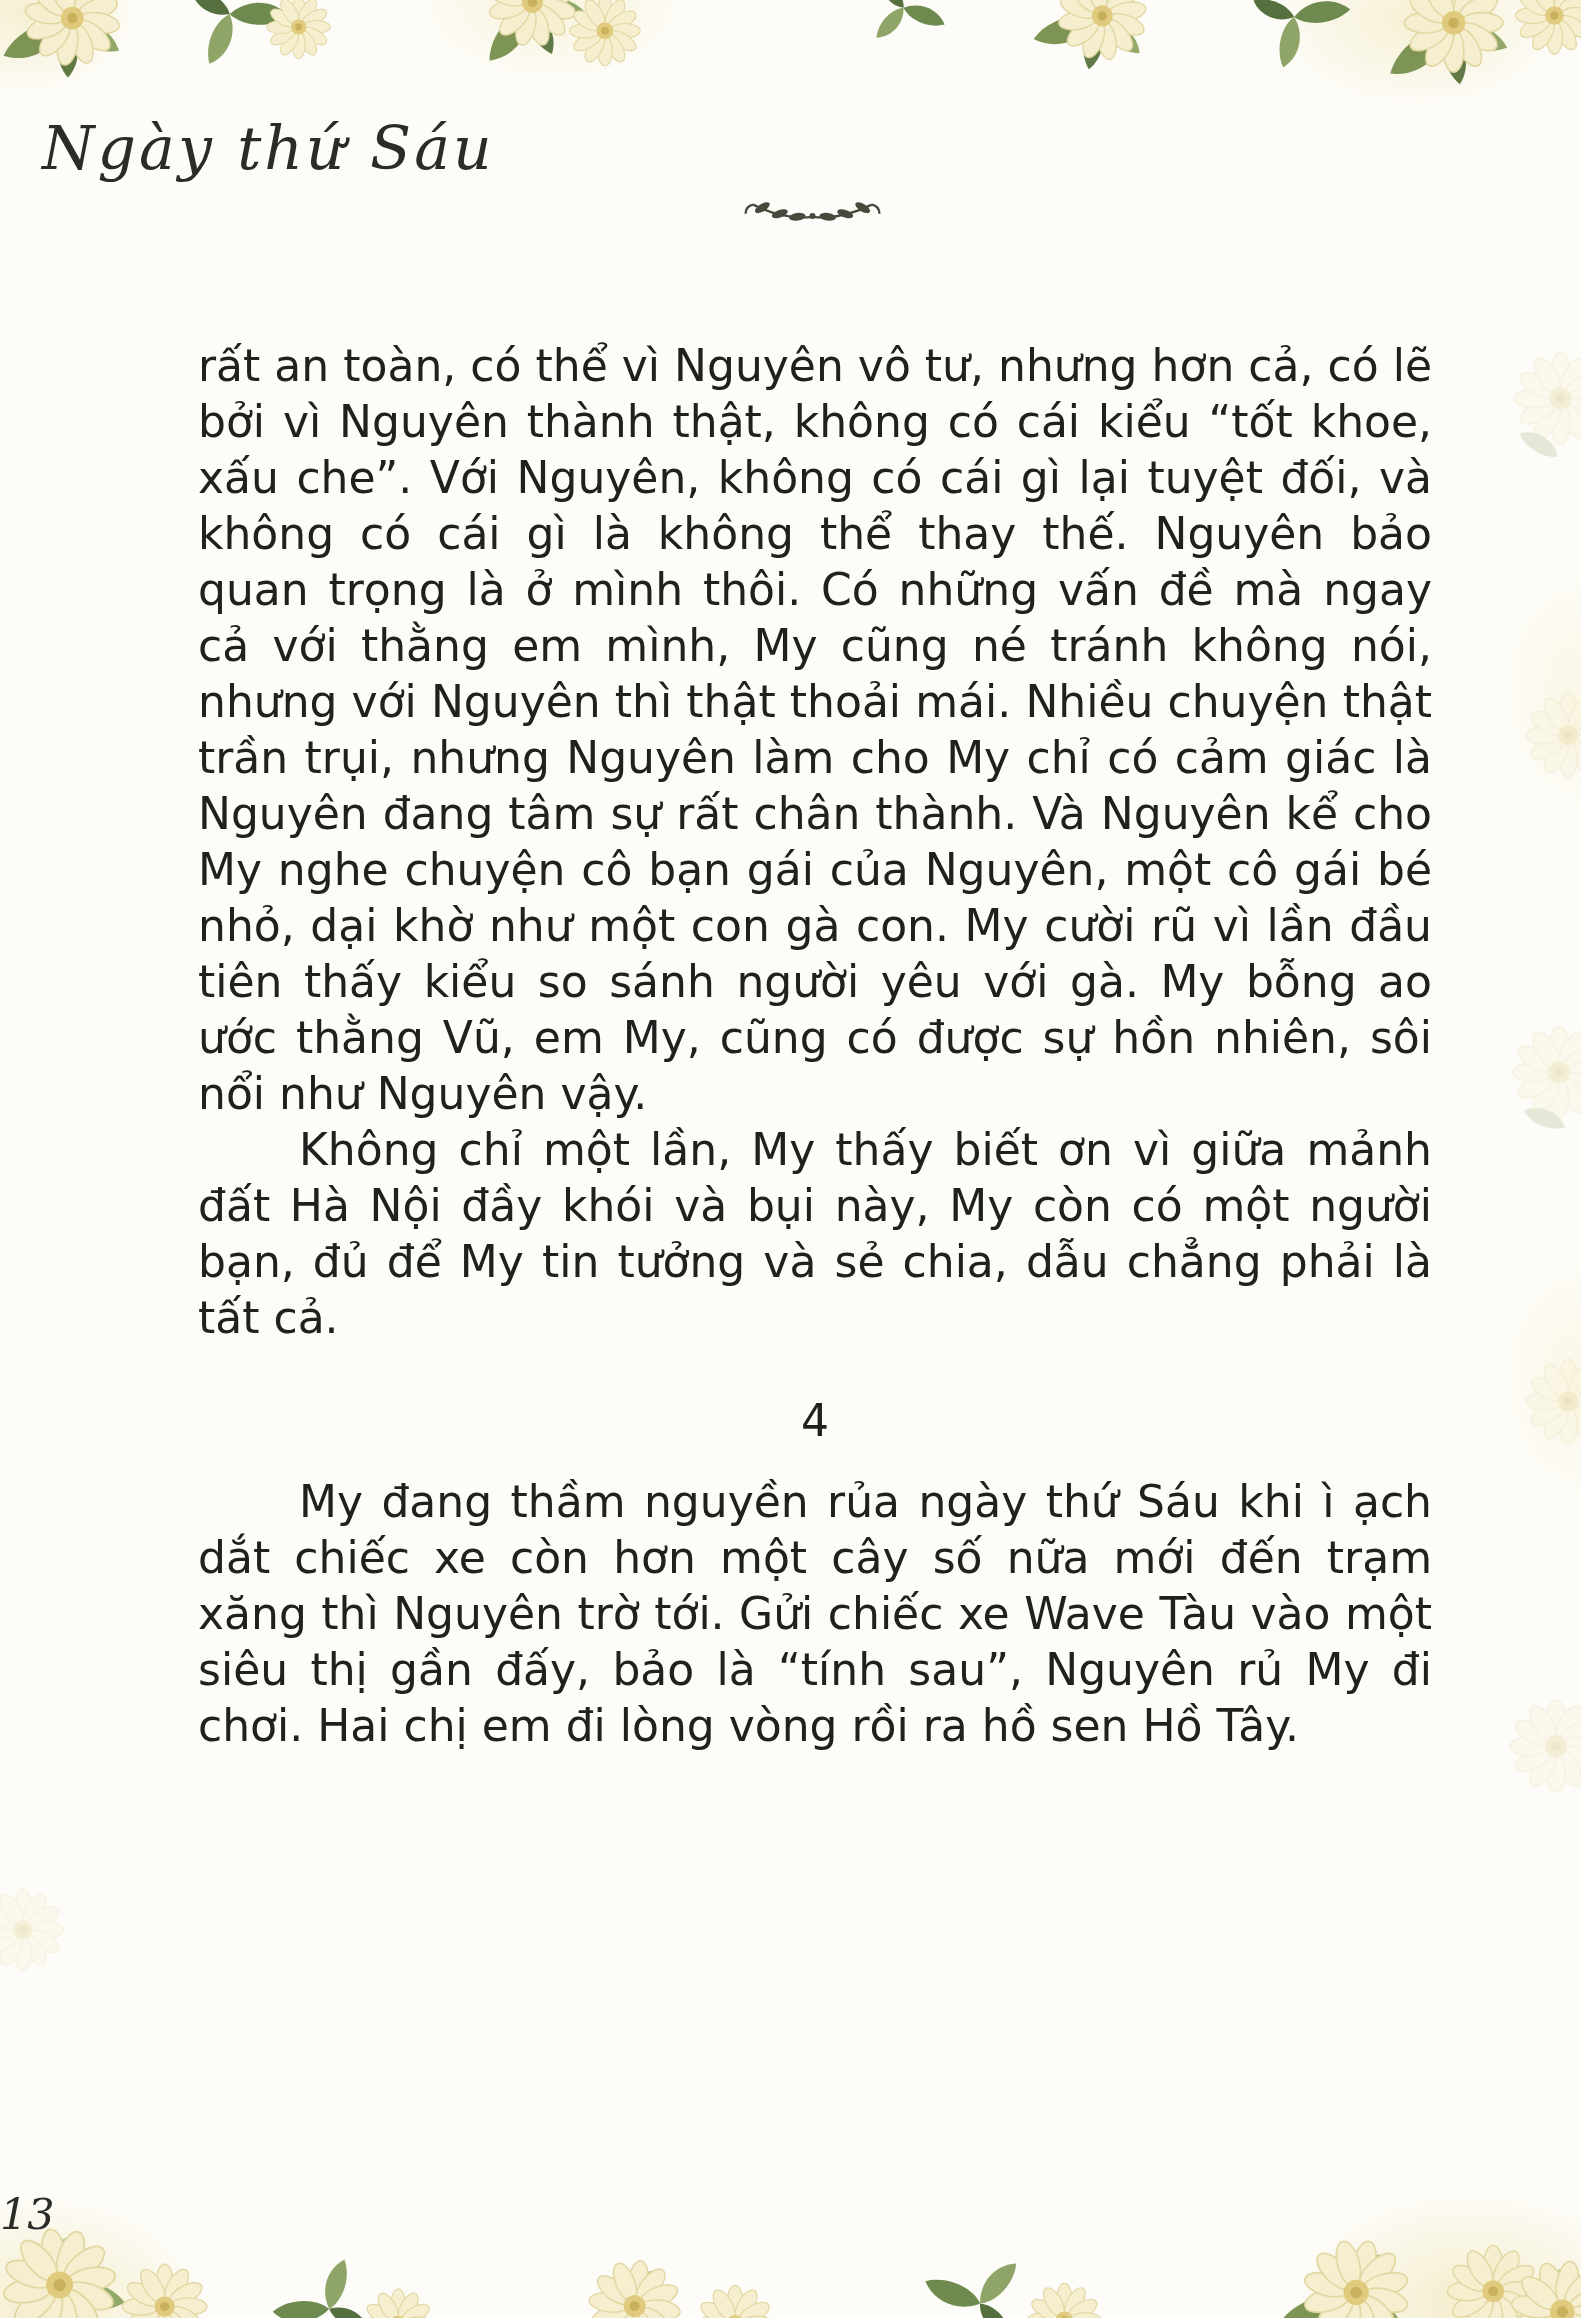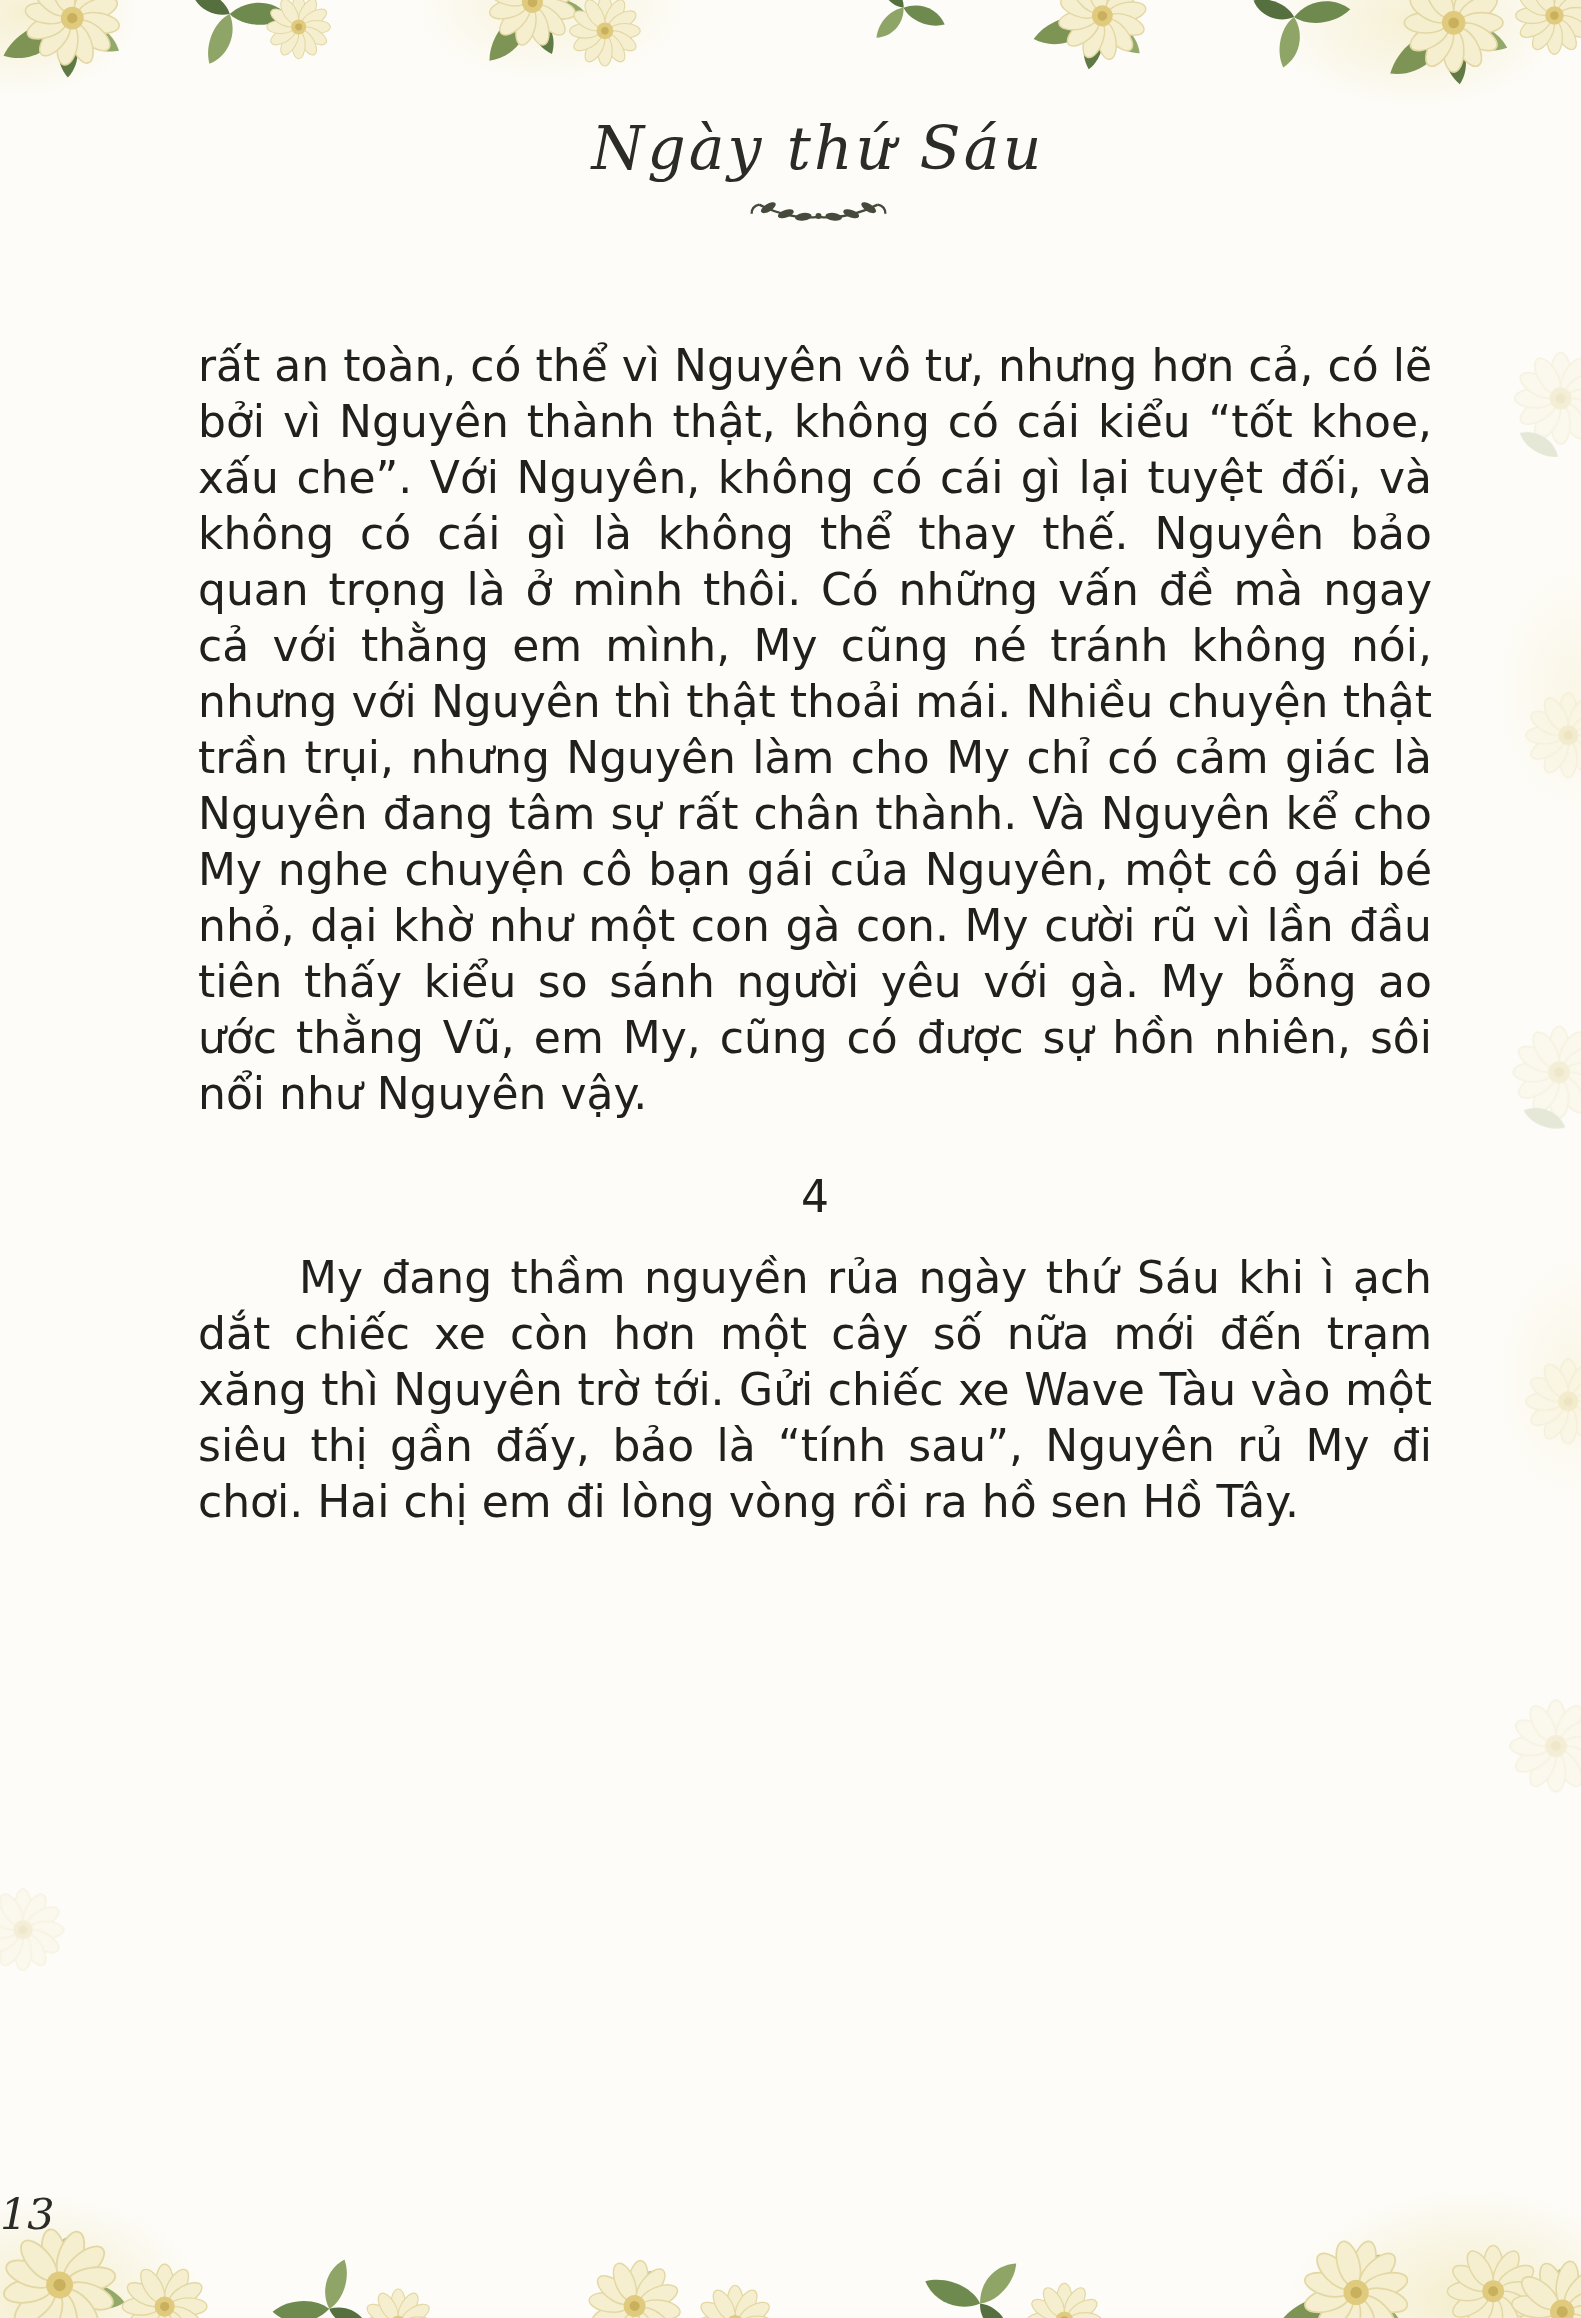--- a/index.html
+++ b/index.html
@@ -28,23 +28,22 @@
   .decor {
     position: absolute;
     inset: 0;
     width: 1582px;
     height: 2319px;
     pointer-events: none;
   }
   .header {
     position: absolute;
     top: 113px;
-    left: 16px;
+    left: 4px;
     right: 0;
-    text-align: center;
     z-index: 2;
     padding-left: 38px;
   }
   .title {
     margin: 0;
     font-family: "DejaVu Serif", serif;
     font-style: italic;
     font-weight: 400;
     font-size: 60px;
     letter-spacing: 3.1px;
@@ -181,20 +180,21 @@
         <ellipse cx="196" cy="18" rx="11" ry="5" transform="rotate(32 196 18)"></ellipse>
         <ellipse cx="173" cy="26" rx="11" ry="5" transform="rotate(20 173 26)"></ellipse>
         <ellipse cx="150" cy="30" rx="11" ry="5" transform="rotate(8 150 30)"></ellipse>
         <circle cx="130" cy="29" r="4"></circle>
       </g>
     </svg>
   </header>
 
   <main class="body-text">
     <p class="para">rất an toàn, có thể vì Nguyên vô tư, nhưng hơn cả, có lẽ bởi vì Nguyên thành thật, không có cái kiểu “tốt khoe, xấu che”. Với Nguyên, không có cái gì lại tuyệt đối, và không có cái gì là không thể thay thế. Nguyên bảo quan trọng là ở mình thôi. Có những vấn đề mà ngay cả với thằng em mình, My cũng né tránh không nói, nhưng với Nguyên thì thật thoải mái. Nhiều chuyện thật trần trụi, nhưng Nguyên làm cho My chỉ có cảm giác là Nguyên đang tâm sự rất chân thành. Và Nguyên kể cho My nghe chuyện cô bạn gái của Nguyên, một cô gái bé nhỏ, dại khờ như một con gà con. My cười rũ vì lần đầu tiên thấy kiểu so sánh người yêu với gà. My bỗng ao ước thằng Vũ, em My, cũng có được sự hồn nhiên, sôi nổi như Nguyên vậy.</p>
+    <p class="para indent">Không chỉ một lần, My thấy biết ơn vì giữa mảnh đất Hà Nội đầy khói và bụi này, My còn có một người bạn, đủ để My tin tưởng và sẻ chia, dẫu chẳng phải là tất cả.</p>
     <div class="section-number">4</div>
     <p class="para indent">My đang thầm nguyền rủa ngày thứ Sáu khi ì ạch dắt chiếc xe còn hơn một cây số nữa mới đến trạm xăng thì Nguyên trờ tới. Gửi chiếc xe Wave Tàu vào một siêu thị gần đấy, bảo là “tính sau”, Nguyên rủ My đi chơi. Hai chị em đi lòng vòng rồi ra hồ sen Hồ Tây.</p>
   </main>
 
   <div class="page-number">13</div>
 
 </div>
 
 
 </body></html>

